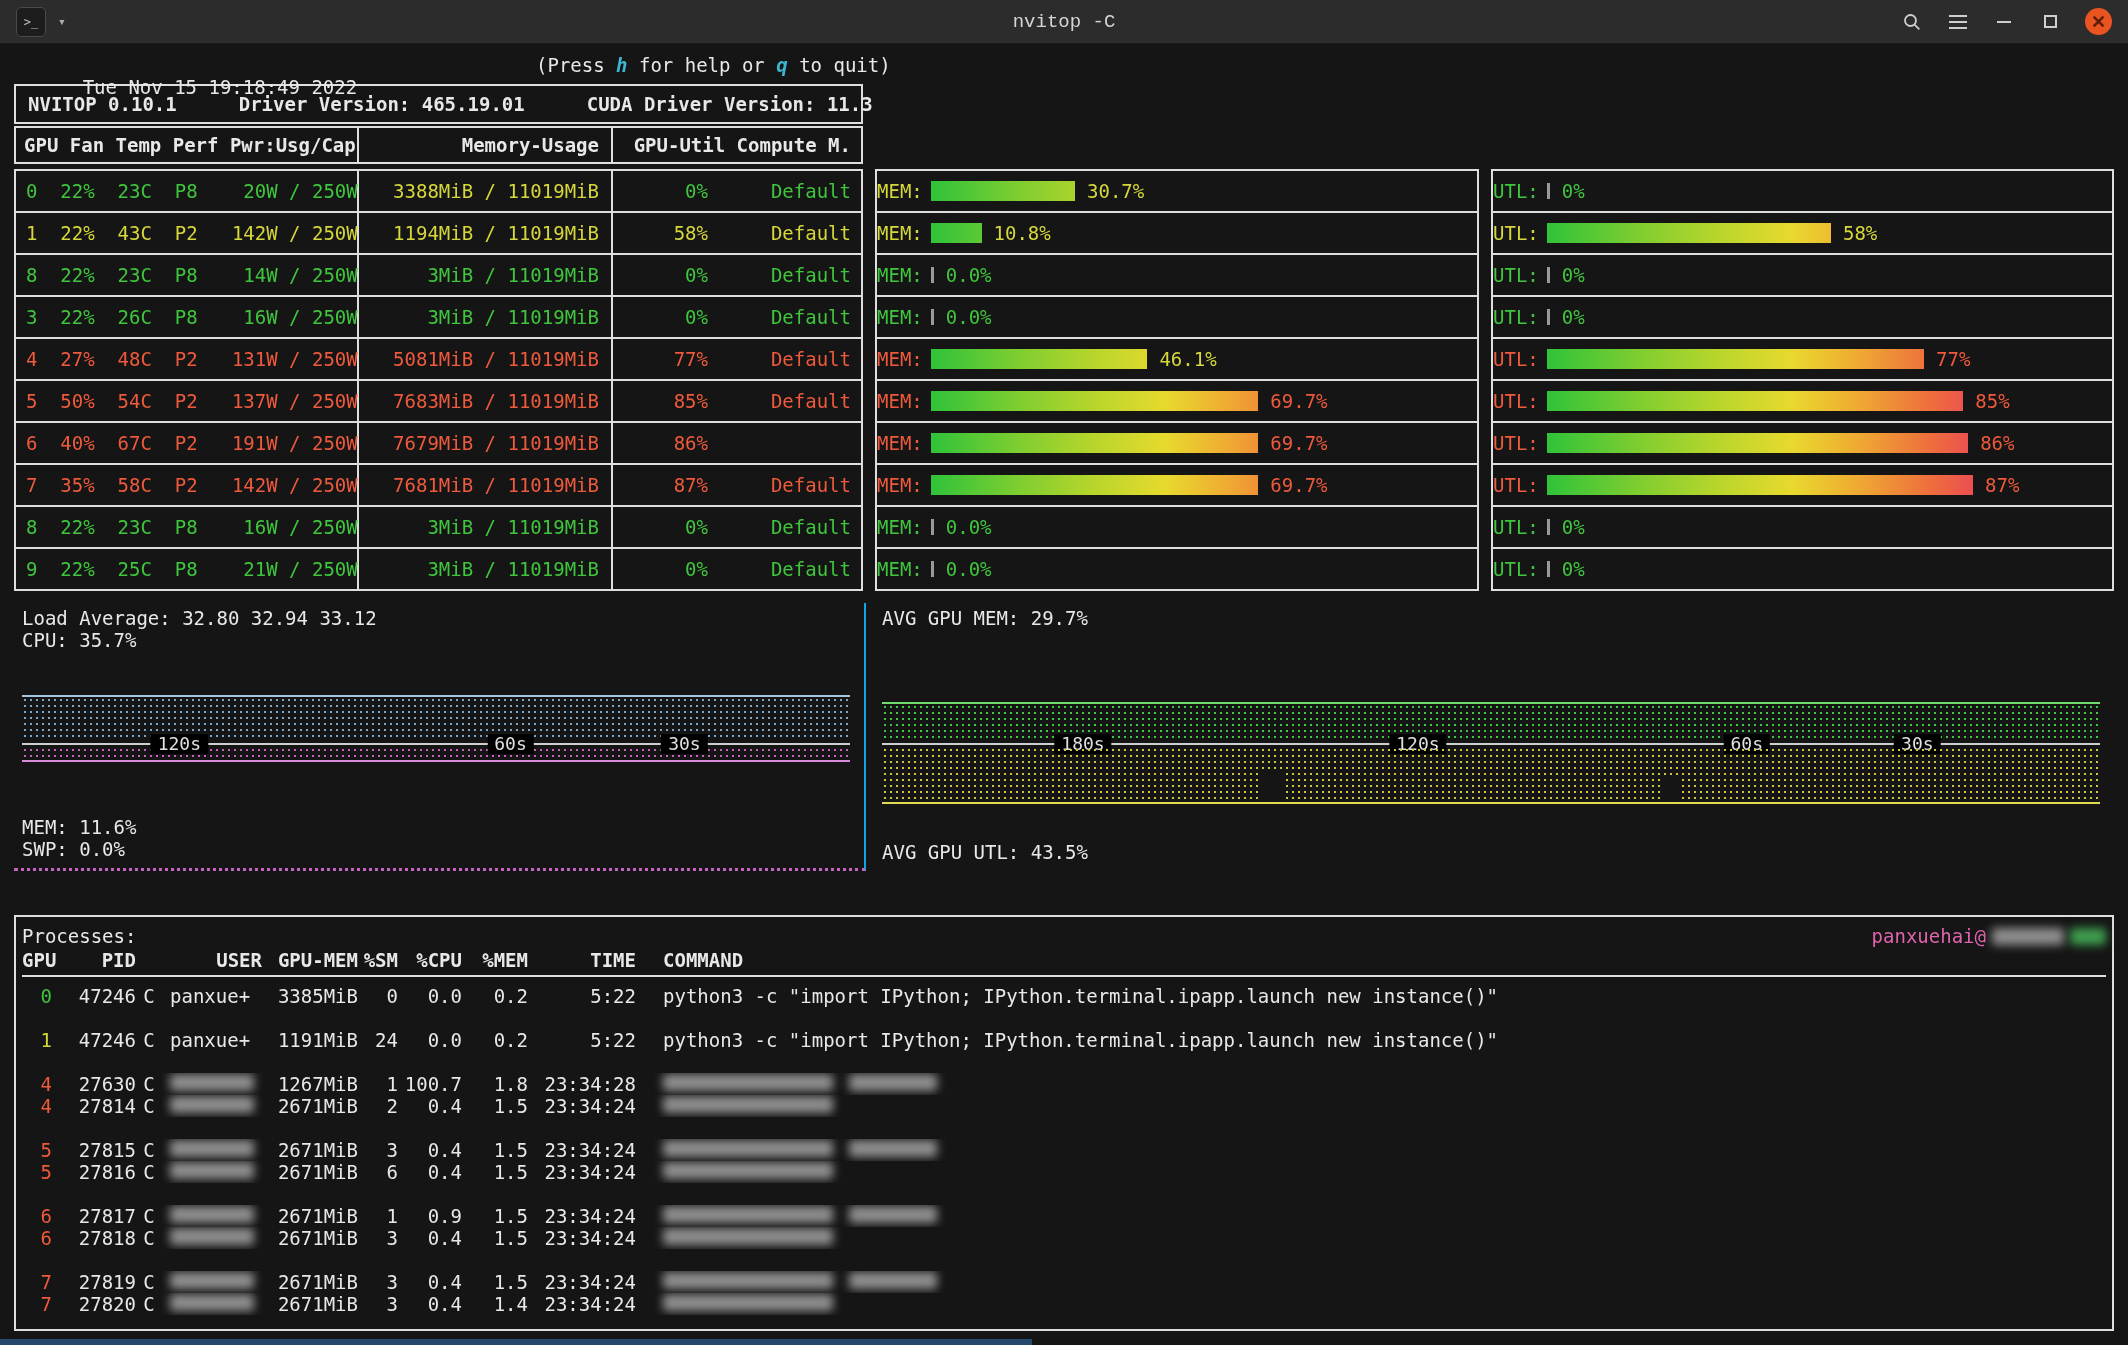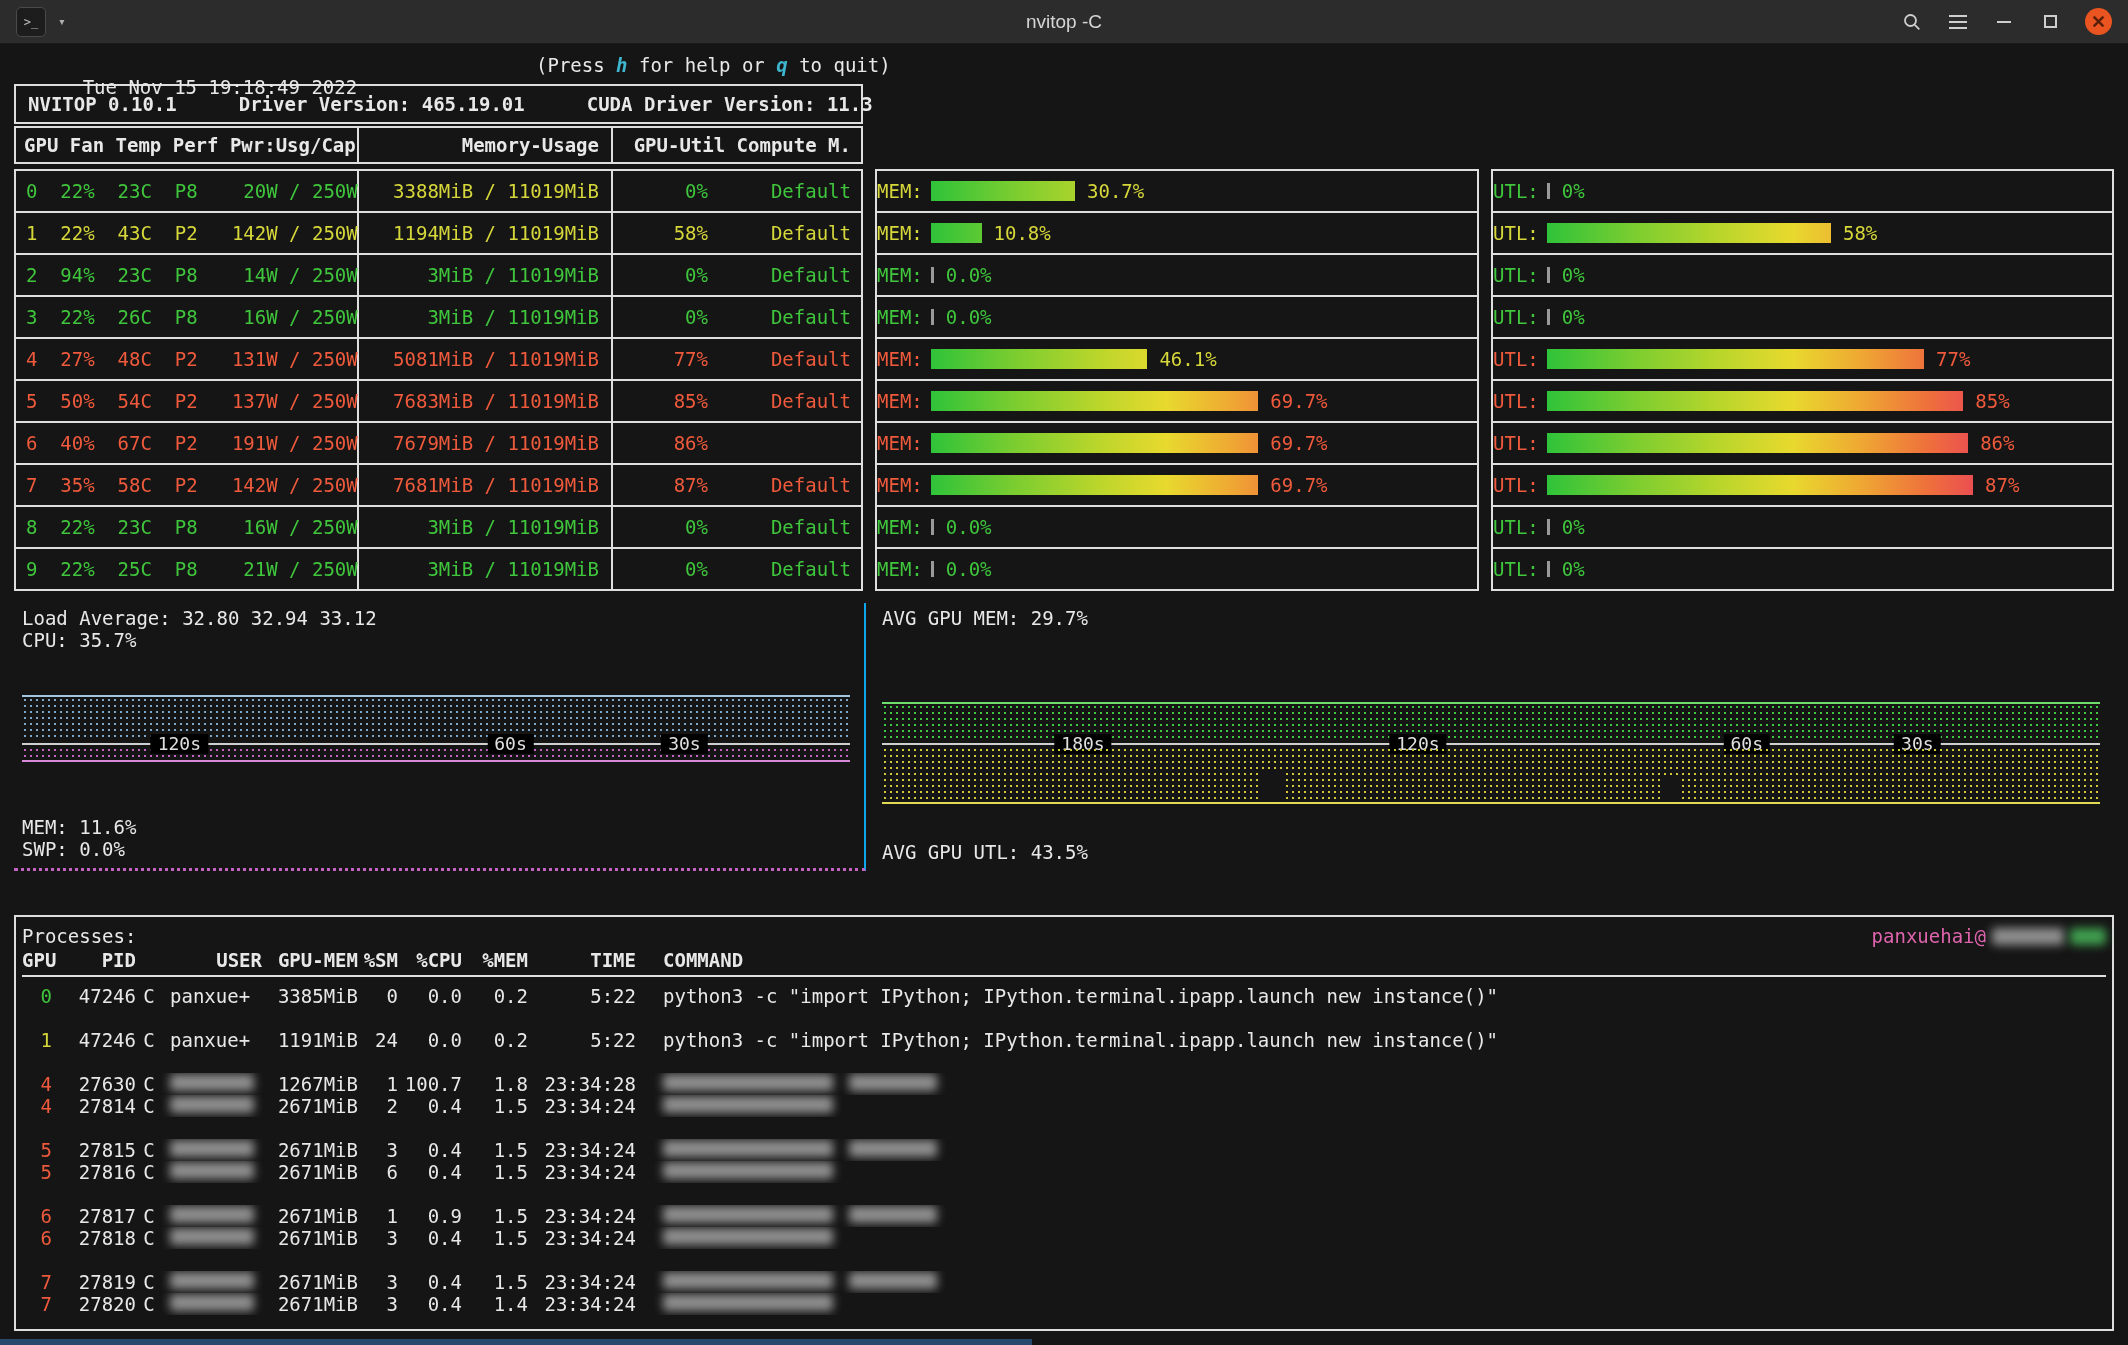--- a/index.html
+++ b/index.html
@@ -4,21 +4,21 @@
 <style>
 *{box-sizing:border-box;margin:0;padding:0}
 html,body{width:2128px;height:1345px;overflow:hidden}
 body{background:#101010;font-family:"DejaVu Sans Mono",monospace;color:#e8e8e8;font-size:19px;line-height:22px}
 .screen{position:relative;width:2128px;height:1345px;background:#151515}
 
 .titlebar{height:44px;background:#2c2c2c;display:flex;align-items:center;justify-content:space-between;padding:0 16px;position:relative;border-bottom:1px solid #1a1a1a}
 .tb-left{display:flex;align-items:center;gap:12px}
 .app-icon{width:30px;height:30px;border-radius:5px;background:#1d1d1d;border:1px solid #4a4a4a;color:#bfbfbf;font-size:12px;display:flex;align-items:center;justify-content:center}
 .chev{color:#b0b0b0;font-size:13px}
-.tb-title{position:absolute;left:50%;transform:translateX(-50%);font-family:Liberation Sans, sans-serif;font-size:19px;color:#d5d5d5}
+.tb-title{position:absolute;left:50%;transform:translateX(-50%);font-family:Liberation Mono, monospace;font-size:19px;color:#d5d5d5}
 .tb-right{display:flex;align-items:center;gap:24px}
 .tb-ic{width:22px;height:22px;display:flex;align-items:center;justify-content:center;color:#cfcfcf;cursor:default}
 .min-bar{display:block;width:14px;height:2px;background:#cfcfcf}
 .rest-box{display:block;width:13px;height:13px;border:2px solid #cfcfcf}
 .close-btn{width:27px;height:27px;border-radius:50%;background:#e95420;display:flex;align-items:center;justify-content:center;color:#5a1e08;font-size:18px;font-weight:bold;font-family:"Liberation Sans",sans-serif}
 
 .term{padding:10px 14px 0}
 .c-green{color:#3fc63c}
 .c-yellow{color:#d6d73a}
 .c-red{color:#ef5a3c}
@@ -188,21 +188,21 @@
         </div>
         <div class="box panel utl-panel">
           <span class="plabel c-yellow">UTL:</span>
           <span class="bar" style="--p: 58;"></span>
           <span class="pct c-yellow">58%</span>
         </div>
       </div>
 
       <div class="gpu-row">
         <div class="box cell-left">
-          <span class="stats c-green">2  94%  23C  P8    14W / 250W</span>
+          <span class="stats c-green">8  22%  23C  P8    14W / 250W</span>
           <span class="memv c-green">3MiB / 11019MiB</span>
           <span class="utilv c-green">0%</span>
           <span class="compv c-green">Default</span>
         </div>
         <div class="box panel mem-panel">
           <span class="plabel c-green">MEM:</span>
           <span class="bar zero" style="--p: 0;"></span>
           <span class="pct c-green">0.0%</span>
         </div>
         <div class="box panel utl-panel">

